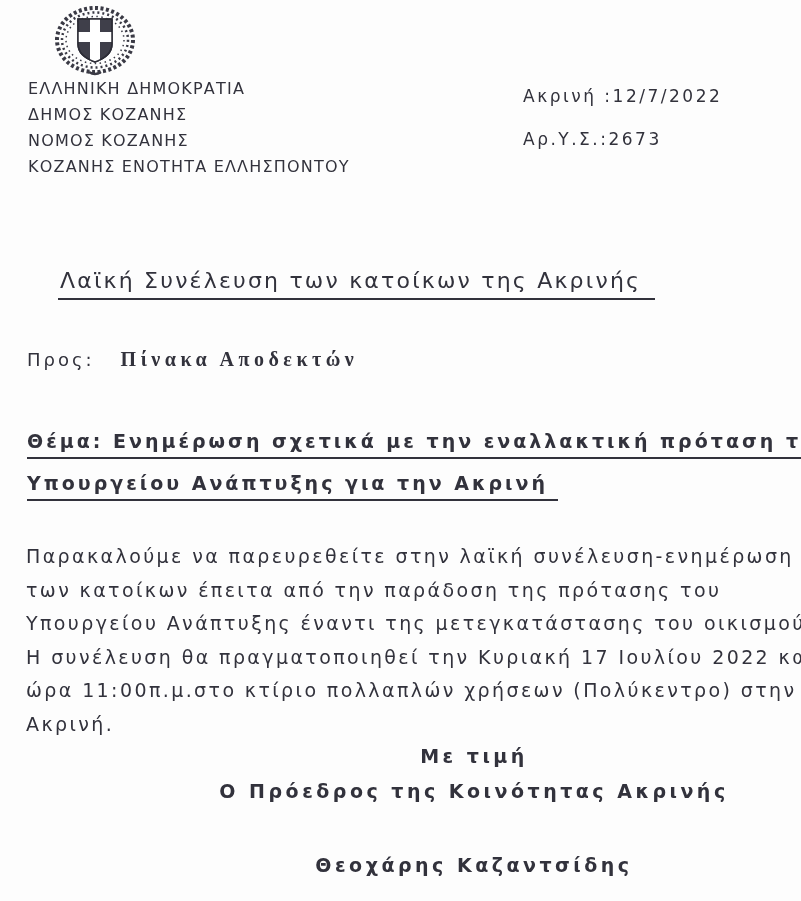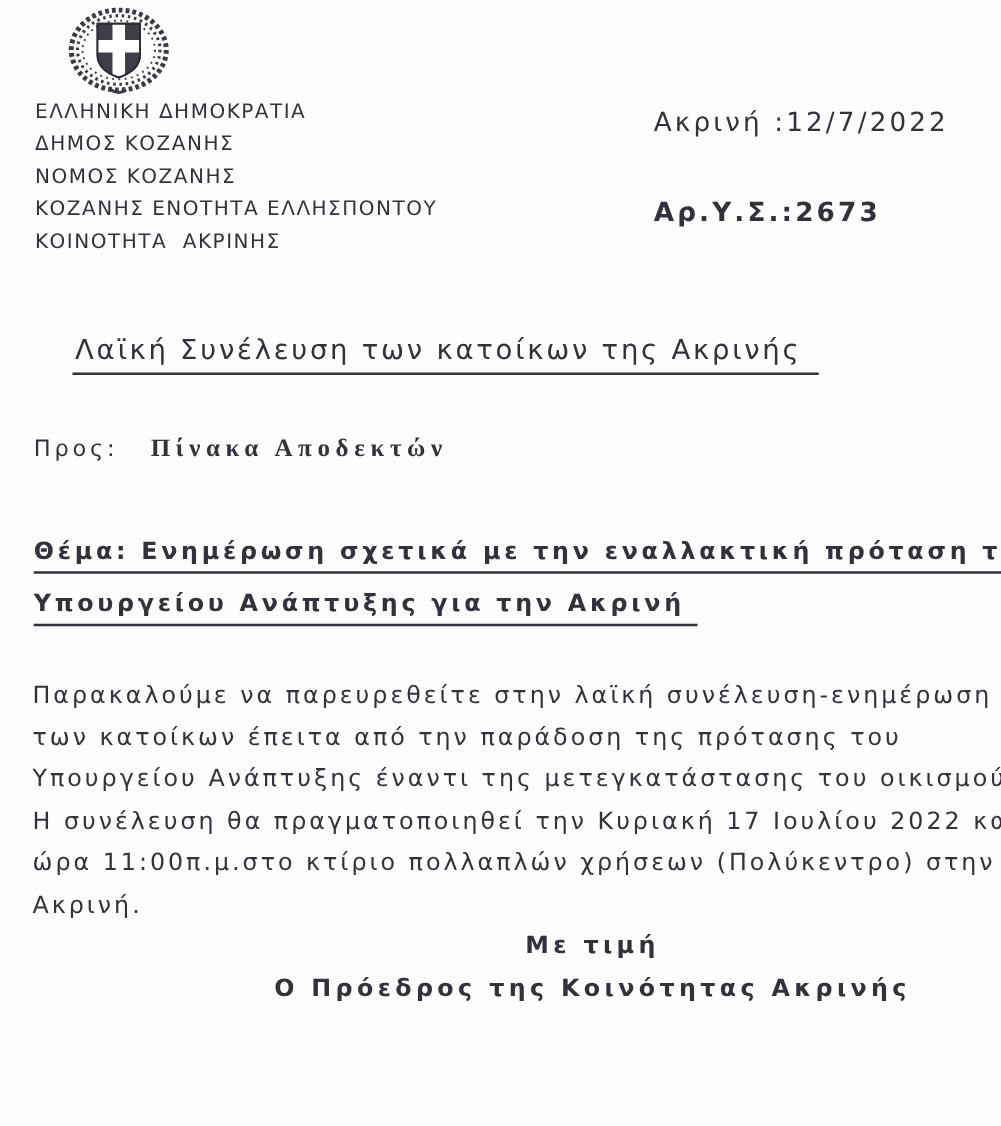--- a/index.html
+++ b/index.html
@@ -19,22 +19,22 @@
   
   .emblem { position:absolute; left:52px; top:6px; width:86px; height:72px; }
   
   .letterhead { position:absolute; left:28px; top:76px; }
   .letterhead-line {
     font-size:16px; letter-spacing:1.2px; line-height:26px;
     white-space:pre; font-weight:500;
   }
   
   .reference { position:absolute; left:523px; top:86px; }
-  .ref-line { font-size:21px; letter-spacing:2.5px; font-weight:500; }
-  .ref-line + .ref-line { margin-top:48px;font-weight:bold; }
+  .ref-line { font-size:17px; letter-spacing:2.5px; font-weight:500; }
+  .ref-line + .ref-line { margin-top:23px; }
   
   .doc-title {
     position:absolute; left:58px; top:268px;
     font-size:22px; font-weight:normal; letter-spacing:2.2px;
     padding:0 14px 5px 2px;
     border-bottom:2.5px solid var(--ink);
     white-space:nowrap;
   }
   
   .to-row { position:absolute; left:27px; top:348px; white-space:nowrap; }
@@ -86,21 +86,20 @@
       </g>
       <path d="M26,13 h34 v25 q0,12 -17,18 q-17,-6 -17,-18 z" fill="none" stroke="#2c2c36" stroke-width="1.5"></path>
     </g>
   </svg>
 
   <div class="letterhead">
     <div class="letterhead-line">ΕΛΛΗΝΙΚΗ ΔΗΜΟΚΡΑΤΙΑ</div>
     <div class="letterhead-line">ΔΗΜΟΣ ΚΟΖΑΝΗΣ</div>
     <div class="letterhead-line">ΝΟΜΟΣ ΚΟΖΑΝΗΣ</div>
     <div class="letterhead-line">ΚΟΖΑΝΗΣ ΕΝΟΤΗΤΑ ΕΛΛΗΣΠΟΝΤΟΥ</div>
-    <div class="letterhead-line">ΚΟΙΝΟΤΗΤΑ  ΑΚΡΙΝΗΣ</div>
   </div>
 
   <div class="reference">
     <div class="ref-line">Ακρινή :12/7/2022</div>
     <div class="ref-line">Αρ.Υ.Σ.:2673</div>
   </div>
 
   <div class="doc-title">Λαϊκή Συνέλευση των κατοίκων της Ακρινής</div>
 
   <div class="to-row">
@@ -117,15 +116,16 @@
     <div class="body-line">των κατοίκων έπειτα από την παράδοση της πρότασης του</div>
     <div class="body-line">Υπουργείου Ανάπτυξης έναντι της μετεγκατάστασης του οικισμού.</div>
     <div class="body-line">Η συνέλευση θα πραγματοποιηθεί την Κυριακή 17 Ιουλίου 2022 και</div>
     <div class="body-line">ώρα 11:00π.μ.στο κτίριο πολλαπλών χρήσεων (Πολύκεντρο) στην</div>
     <div class="body-line">Ακρινή.</div>
   </div>
 
   <div class="closing">
     <div class="closing-line closing-salutation">Με τιμή</div>
     <div class="closing-line">Ο Πρόεδρος της Κοινότητας Ακρινής</div>
+    <div class="closing-line signer-name">Θεοχάρης Καζαντσίδης</div>
   </div>
 
 </div>
 
 </body></html>

